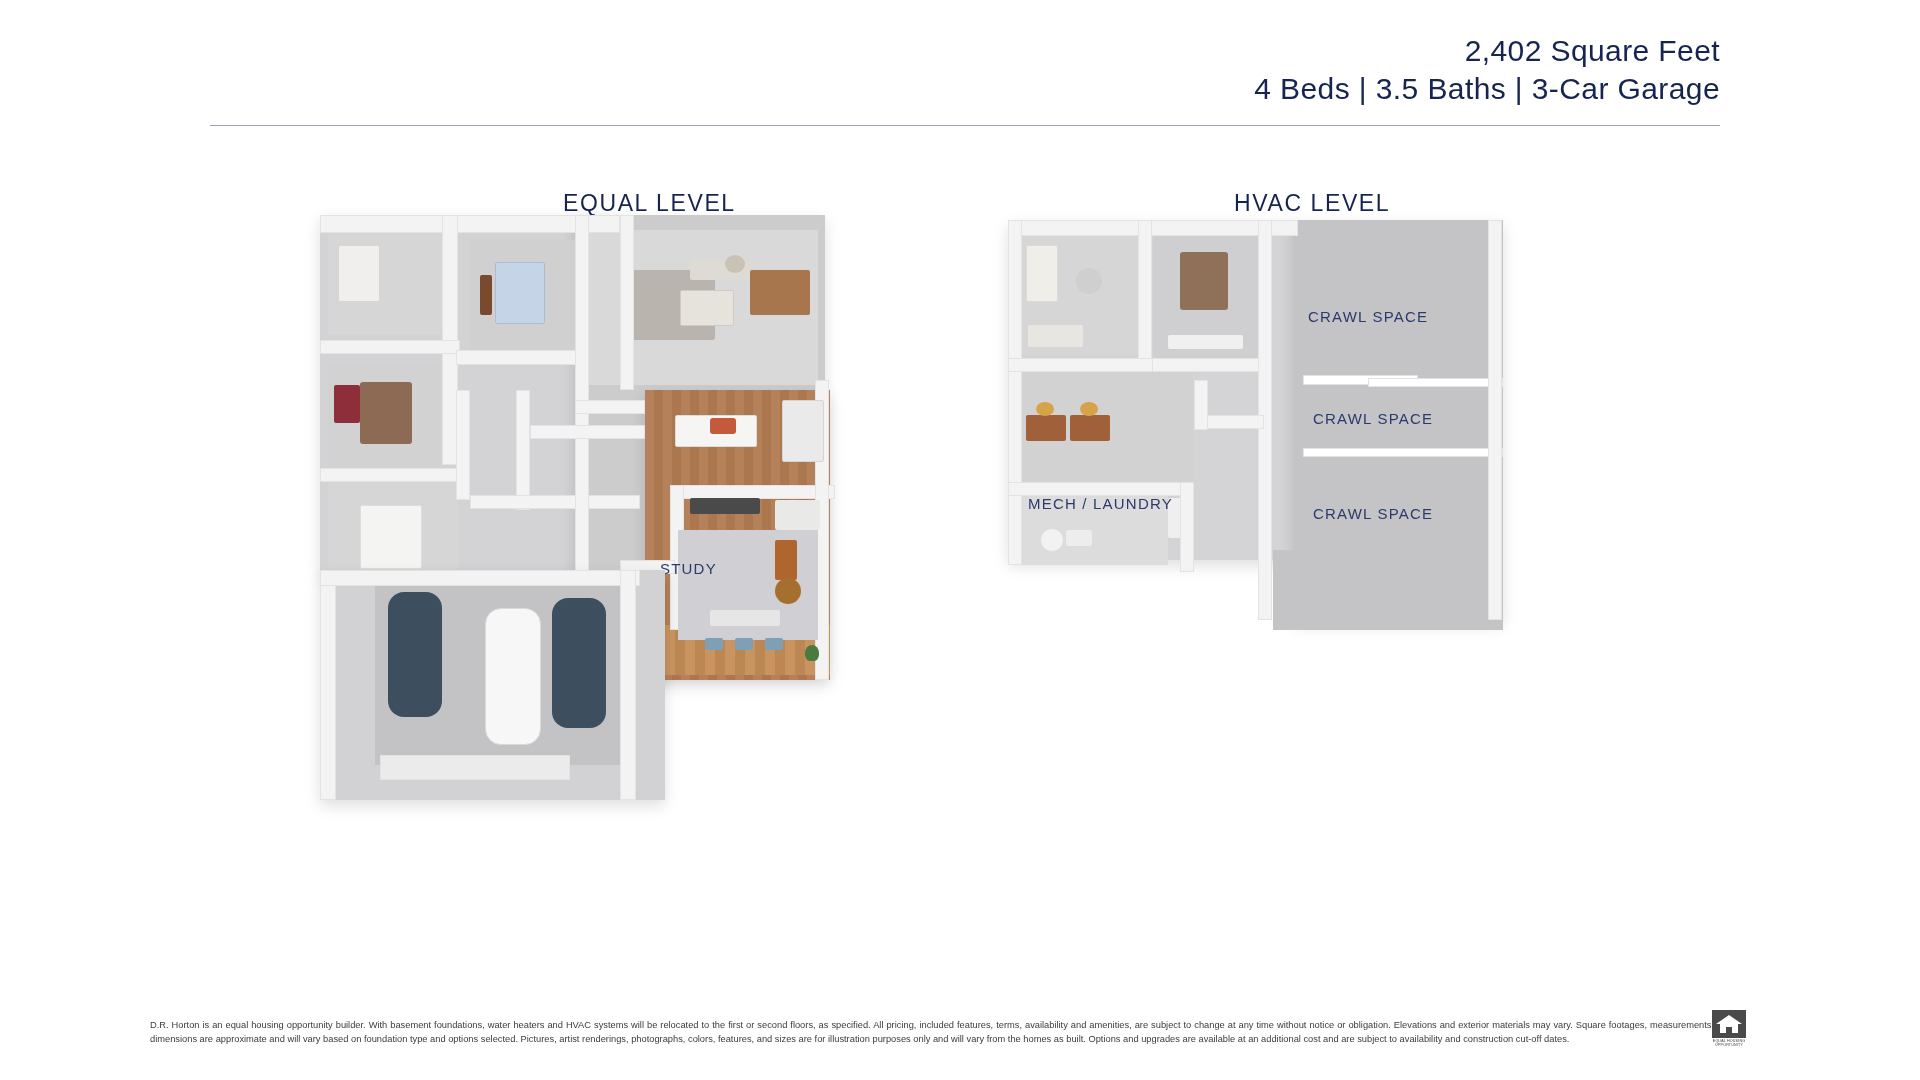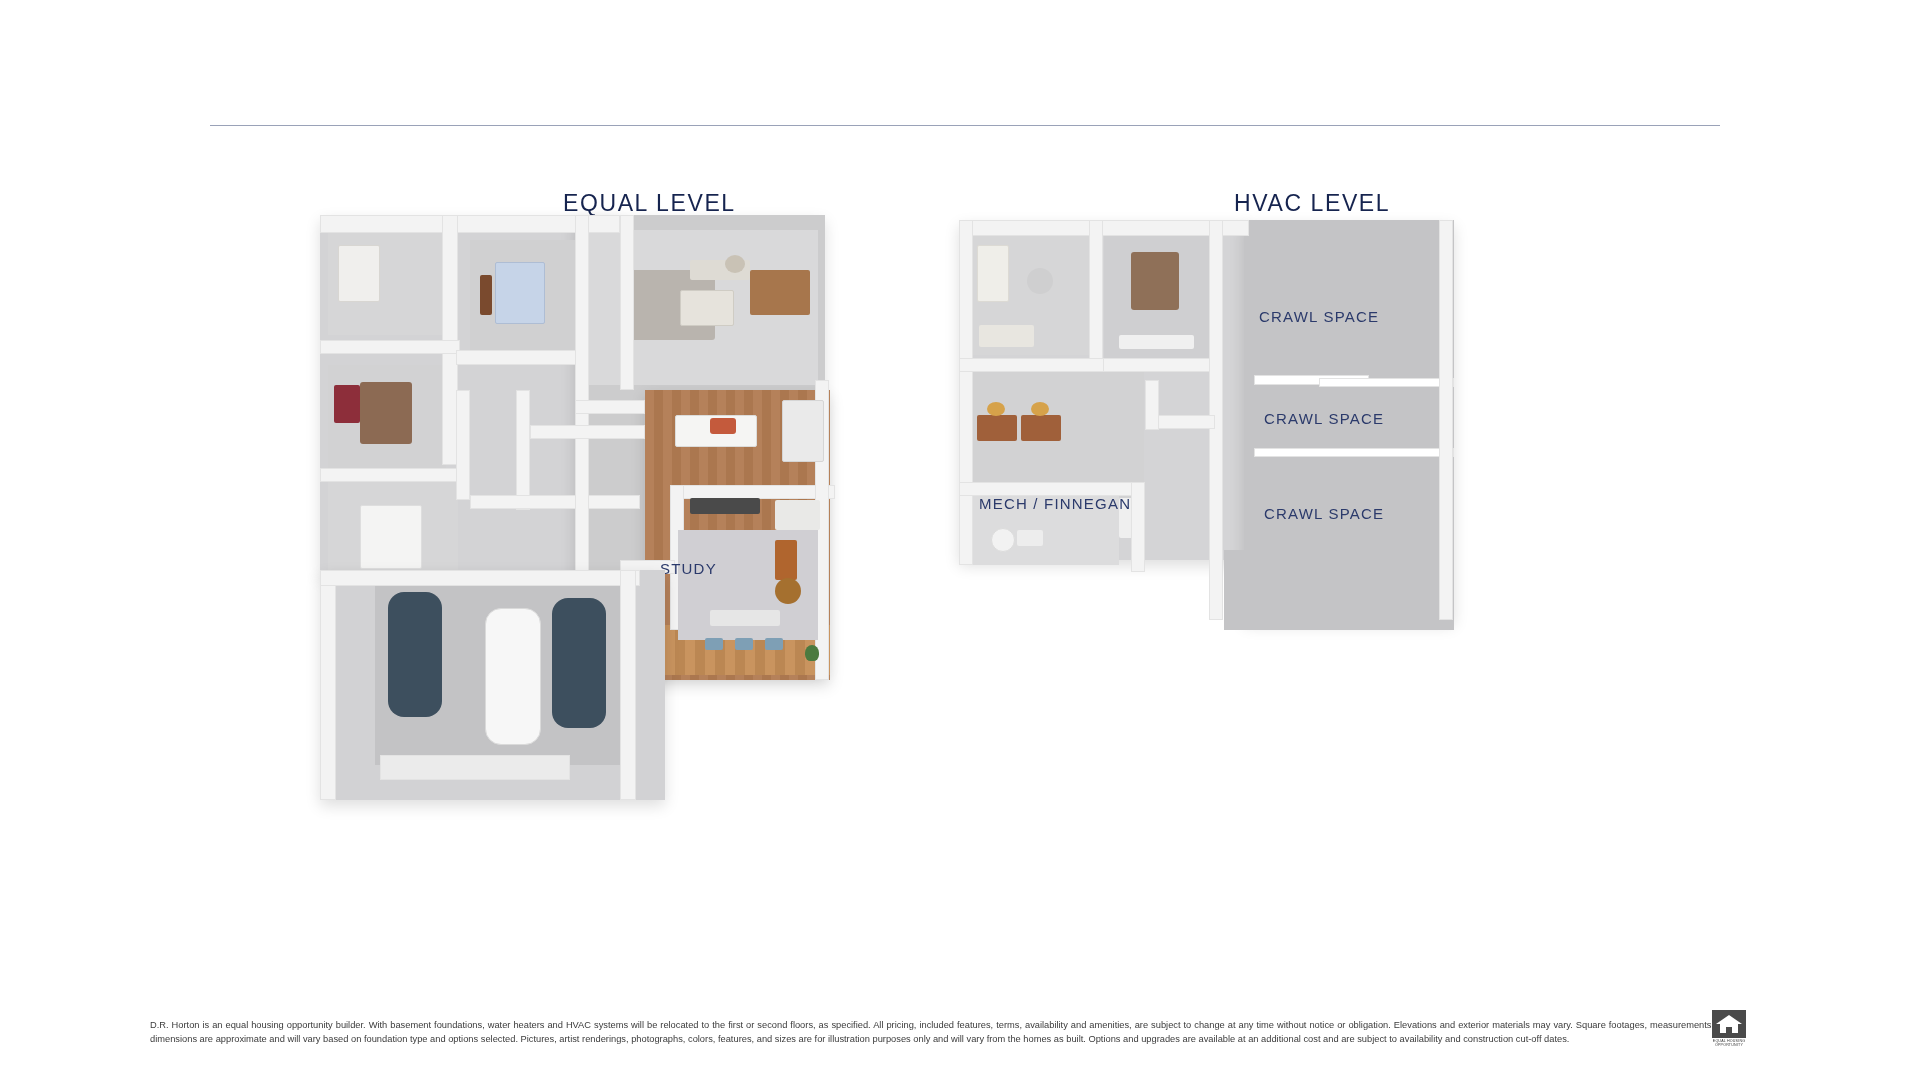--- a/index.html
+++ b/index.html
@@ -80,21 +80,21 @@
     left: 0;
     top: 230px;
     width: 1920px;
     height: 760px;
   }
   .plan {
     position: absolute;
     top: 0;
   }
   #main-plan { left: 320px; width: 660px; height: 760px; text-align: right; }
-  #lower-plan { left: 959px; width: 620px; height: 760px; }
+  #lower-plan { left: 1008px; width: 620px; height: 760px; }
 
   
   .slab {
     position: absolute;
     background: #c9c9cb;
     box-shadow: 0 1px 2px rgba(0,0,0,0.12);
   }
   .wallwhite {
     position: absolute;
     background: #f3f3f3;
@@ -151,20 +151,24 @@
     color: #333;
     letter-spacing: 0.2px;
     line-height: 1.2;
     margin-top: 1px;
   }
 </style>
 </head>
 <body>
 
 <div id="header">
+  <div id="header-specs">
+    <div id="sqft">2,402 Square Feet</div>
+    <div id="beds-baths">4 Beds | 3.5 Baths | 3-Car Garage</div>
+  </div>
   <div id="header-rule"></div>
 </div>
 
 <div class="level-title" id="main-level-title">EQUAL LEVEL</div>
 <div class="level-title" id="lower-level-title">HVAC LEVEL</div>
 
 <div id="stage">
 
   <div class="plan" id="main-plan">
 
@@ -275,21 +279,21 @@
     <div class="wallwhite" style="left:186px; top:185px; width:70px; height:14px;"></div>
     <div class="wallwhite" style="left:186px; top:150px; width:14px; height:50px;"></div>
     <div class="wallwhite" style="left:295px; top:145px; width:115px; height:10px; background:#ffffff;"></div>
     <div class="wallwhite" style="left:360px; top:148px; width:135px; height:9px; background:#ffffff;"></div>
     <div class="wallwhite" style="left:295px; top:218px; width:200px; height:9px; background:#ffffff;"></div>
     <div class="wallwhite" style="left:480px; top:-10px; width:14px; height:400px;"></div>
 
     <div class="room-label" style="left:300px; top:78px;">CRAWL SPACE</div>
     <div class="room-label" style="left:305px; top:180px;">CRAWL SPACE</div>
     <div class="room-label" style="left:305px; top:275px;">CRAWL SPACE</div>
-    <div class="room-label" style="left:20px; top:265px;">MECH / FINNEGAN</div>
+    <div class="room-label" style="left:20px; top:265px;">MECH / LAUNDRY</div>
   </div>
 </div>
 
 <div id="footer">
   <div id="disclaimer">D.R. Horton is an equal housing opportunity builder. With basement foundations, water heaters and HVAC systems will be relocated to the first or second floors, as specified. All pricing, included features, terms, availability and amenities, are subject to change at any time without notice or obligation. Elevations and exterior materials may vary. Square footages, measurements and dimensions are approximate and will vary based on foundation type and options selected. Pictures, artist renderings, photographs, colors, features, and sizes are for illustration purposes only and will vary from the homes as built. Options and upgrades are available at an additional cost and are subject to availability and construction cut-off dates.</div>
   <div id="eho">
     <svg width="34" height="28" viewBox="0 0 34 28" aria-hidden="true">
       <rect x="0" y="0" width="34" height="28" fill="#4a4a4a"></rect>
       <polygon points="17,5 30,14 26,14 26,23 8,23 8,14 4,14" fill="#ffffff"></polygon>
       <rect x="14" y="17" width="6" height="6" fill="#4a4a4a"></rect>

